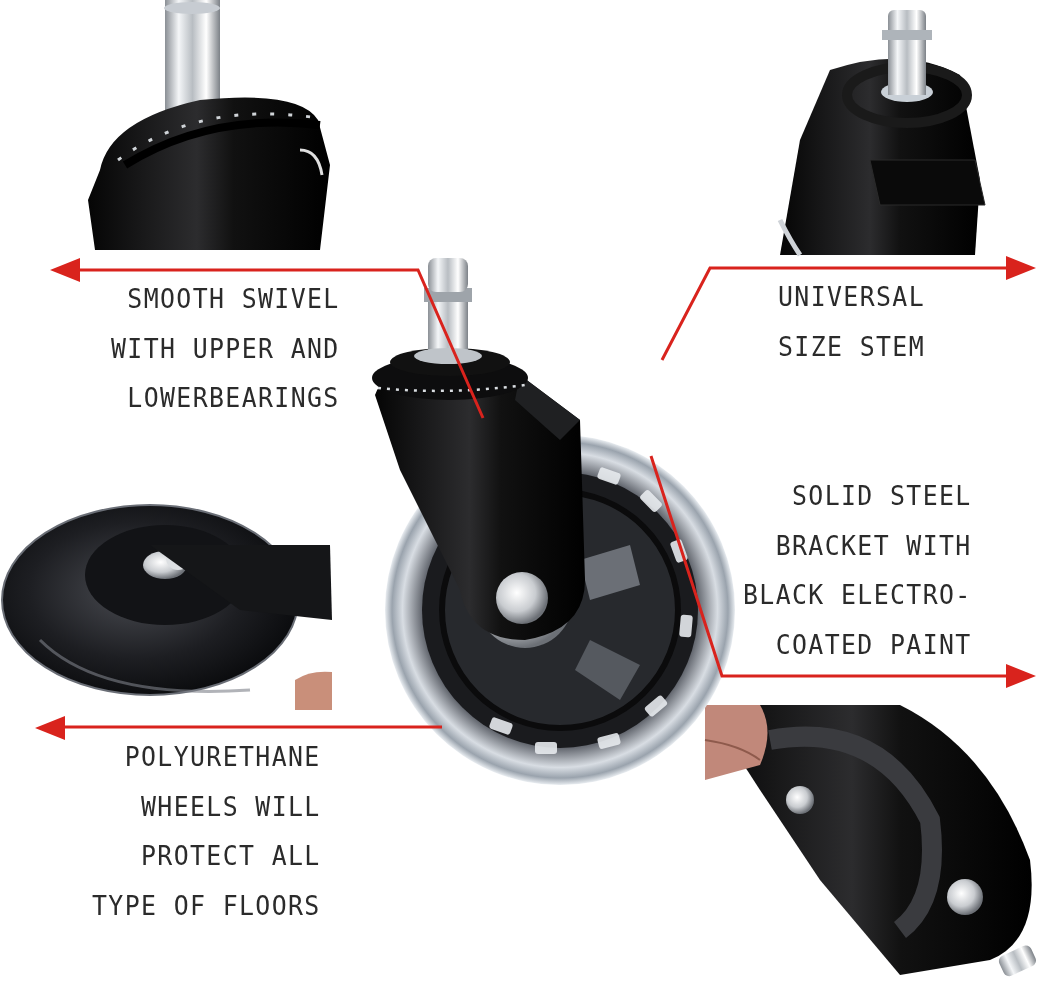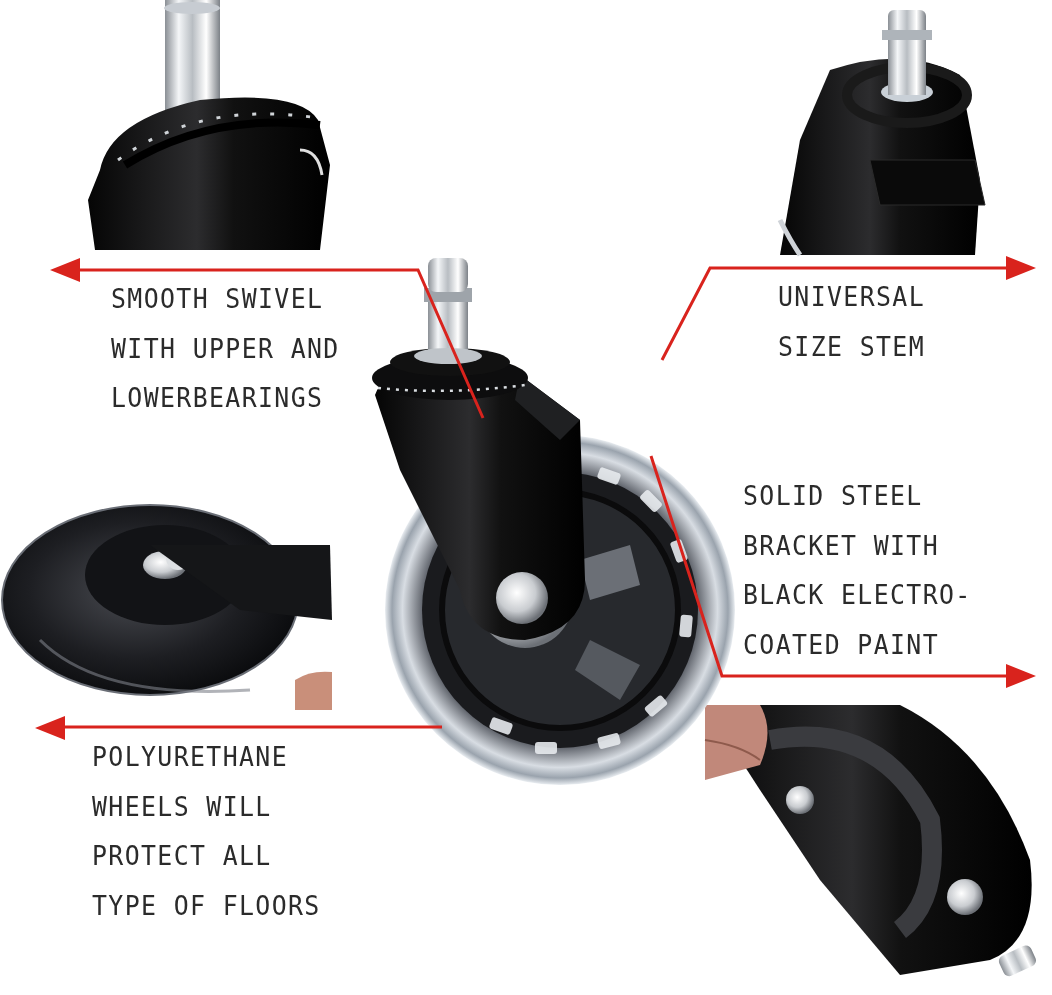--- a/index.html
+++ b/index.html
@@ -1,17 +1,17 @@
 <!DOCTYPE html>
 <html><head>
   <meta charset="utf-8">
   <style>
     html, body { margin: 0; padding: 0; background: #ffffff; }
     body { width: 1052px; height: 995px; position: relative; overflow: hidden; font-family: "DejaVu Sans Mono", "Liberation Mono", monospace; }
-    .stage { position: absolute; left: 0; top: 0; width: 1052px; height: 995px; }
+    .stage { position: absolute; left: 0; top: 0; width: 1052px; height: 995px; text-align: right; }
     svg.art { position: absolute; left: 0; top: 0; }
     .label {
       position: absolute;
       color: #2b2b2b;
       font-family: "DejaVu Sans Mono", "Liberation Mono", monospace;
       font-size: 27px;
       line-height: 49.5px;
       letter-spacing: 1.5px;
       white-space: nowrap;
       transform: scaleX(0.92);

